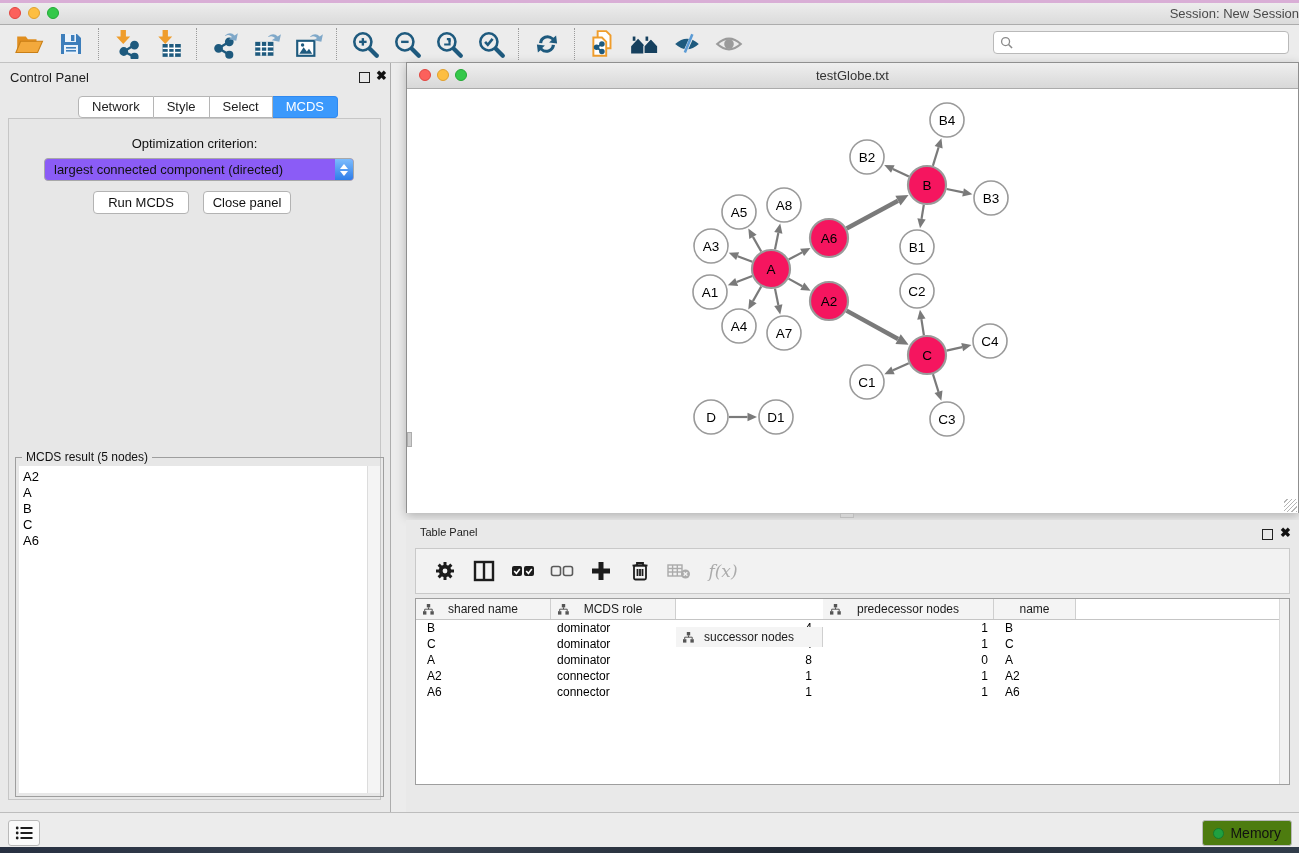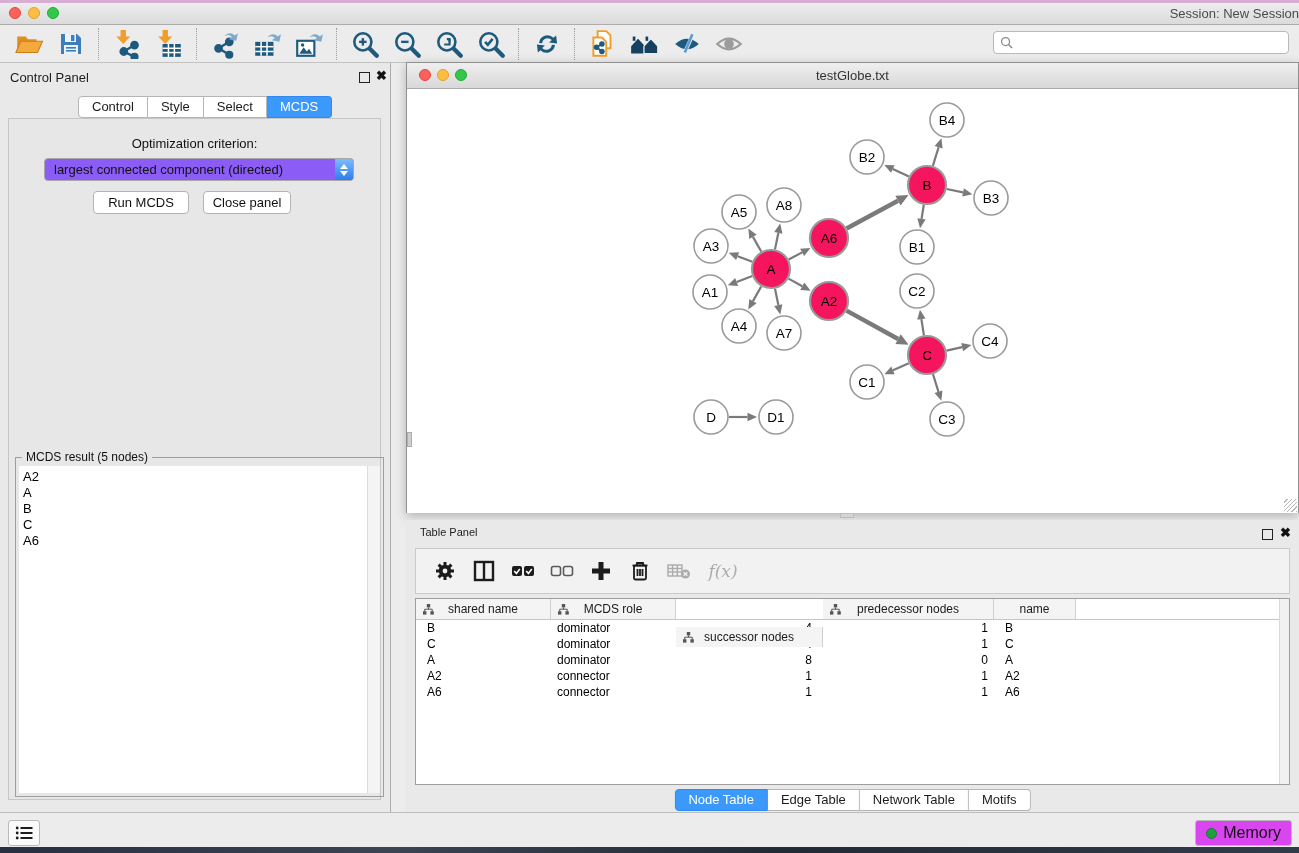--- a/index.html
+++ b/index.html
@@ -76,21 +76,21 @@
   .th{position:relative;height:20px;background:#F4F4F4;border-right:1px solid #CFCFCF;box-sizing:border-box;display:flex;align-items:center;justify-content:center;font-size:12px;color:#1a1a1a;gap:4px;}
   .th svg{position:absolute;left:7px;}
   .trow{display:flex;height:16px;align-items:center;}
   .td{font-size:12px;color:#000;box-sizing:border-box;white-space:nowrap;overflow:hidden;}
   .tscroll{position:absolute;right:0;top:0;bottom:0;width:9px;background:#F1F1F1;border-left:1px solid #D9D9D9;}
   .tp-tabs{left:50%;top:269px;transform:translateX(-50%);}
 
   
   .statusbar{position:absolute;left:0;top:812px;height:35px;right:0;background:#ECECEC;border-top:1px solid #BDBDBD;}
   .sb-left{position:absolute;left:8px;top:7px;width:30px;height:24px;background:#FAFAFA;border:1px solid #B9B9B9;border-radius:3px;display:flex;align-items:center;justify-content:center;}
-  .sb-right{position:absolute;right:7px;top:7px;height:24px;padding:0 10px;background:#d946ef;border:1px solid #B9B9B9;border-radius:3px;display:flex;align-items:center;gap:6px;font-size:16px;color:#111;}
+  .sb-right{position:absolute;right:7px;top:7px;height:24px;padding:0 10px;background:#4d7c0f;border:1px solid #B9B9B9;border-radius:3px;display:flex;align-items:center;gap:6px;font-size:14px;color:#111;}
   .mem-dot{width:11px;height:11px;border-radius:50%;background:#1FA040;border:1px solid #157A2E;box-sizing:border-box;}
 </style>
 </head>
 <body>
 
 <div id="screen">
   <div class="desktop-top"></div>
 
   <div class="titlebar">
     <div class="lights">
@@ -263,21 +263,21 @@
     </div>
   </div>
 
   <div class="control-panel">
     <div class="panel-header">
       <span class="ptitle">Control Panel</span>
       <span class="float-ico" style="left:359px"></span>
       <span class="close-ico" style="left:376px">✖</span>
     </div>
     <div class="segctl cp-tabs">
-        <div class="seg">Control</div>
+        <div class="seg">Network</div>
         <div class="seg">Style</div>
         <div class="seg">Select</div>
         <div class="seg active">MCDS</div>
       </div>
     <div class="panel-box">
       <div class="opt-label">Optimization criterion:</div>
       <div class="dropdown">
         <span class="txt">largest connected component (directed)</span>
         <span class="stepper">
           <svg width="8" height="5" viewBox="0 0 8 5">
@@ -600,26 +600,20 @@
           <div class="trow">
             <div class="td" style="width: 135px; text-align: left; padding-left: 11px; padding-right: 0px;">A6</div>
             <div class="td" style="width: 125px; text-align: left; padding-left: 6px; padding-right: 0px;">connector</div>
             <div class="td" style="width: 147px; text-align: right; padding-left: 0px; padding-right: 11px;">1</div>
             <div class="td" style="width: 171px; text-align: right; padding-left: 0px; padding-right: 6px;">1</div>
             <div class="td" style="width: 82px; text-align: left; padding-left: 11px; padding-right: 0px;">A6</div>
           </div>
         </div>
       <div class="tscroll"></div>
     </div>
-    <div class="segctl tp-tabs">
-        <div class="seg active">Node Table</div>
-        <div class="seg">Edge Table</div>
-        <div class="seg">Network Table</div>
-        <div class="seg">Motifs</div>
-      </div>
   </div>
 
   <div class="statusbar">
     <div class="sb-left">
       <svg width="18" height="16" viewBox="0 0 18 16">
           <g fill="#1c1c1c">
             <circle cx="2.2" cy="3" r="1.4"></circle>
             <rect x="5.5" y="2" width="12" height="2"></rect>
             <circle cx="2.2" cy="8" r="1.4"></circle>
             <rect x="5.5" y="7" width="12" height="2"></rect>

